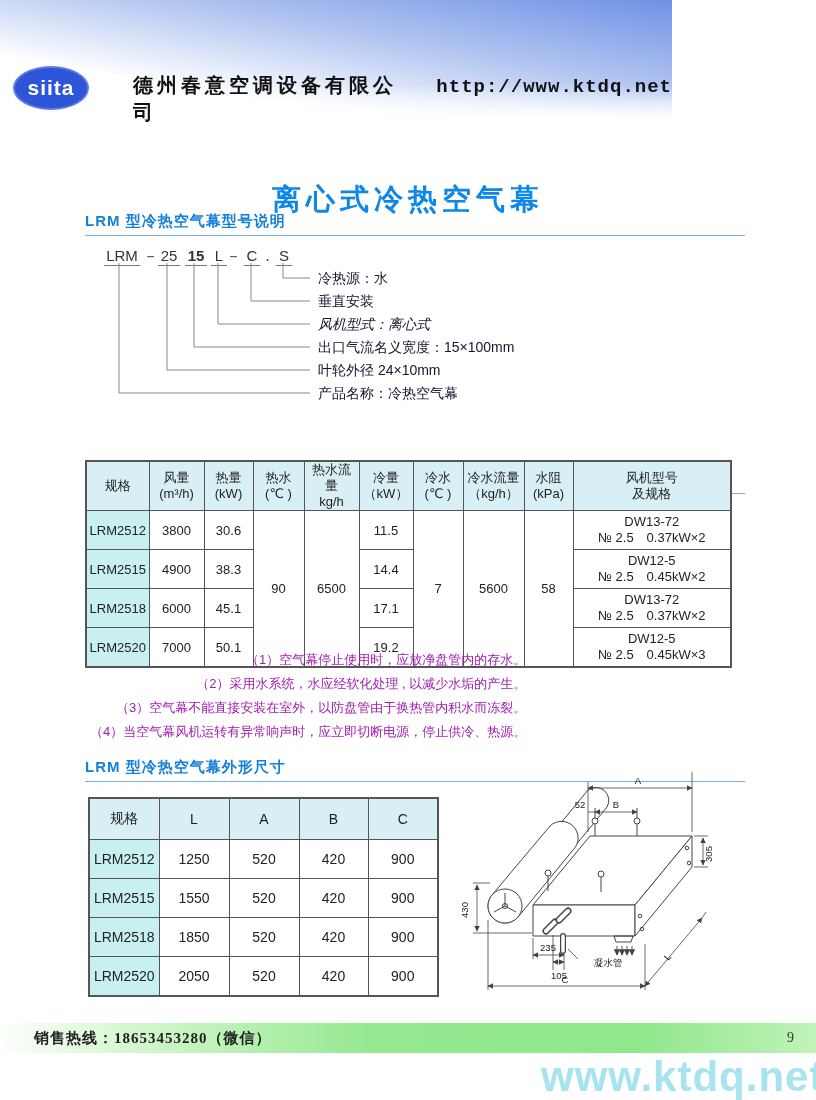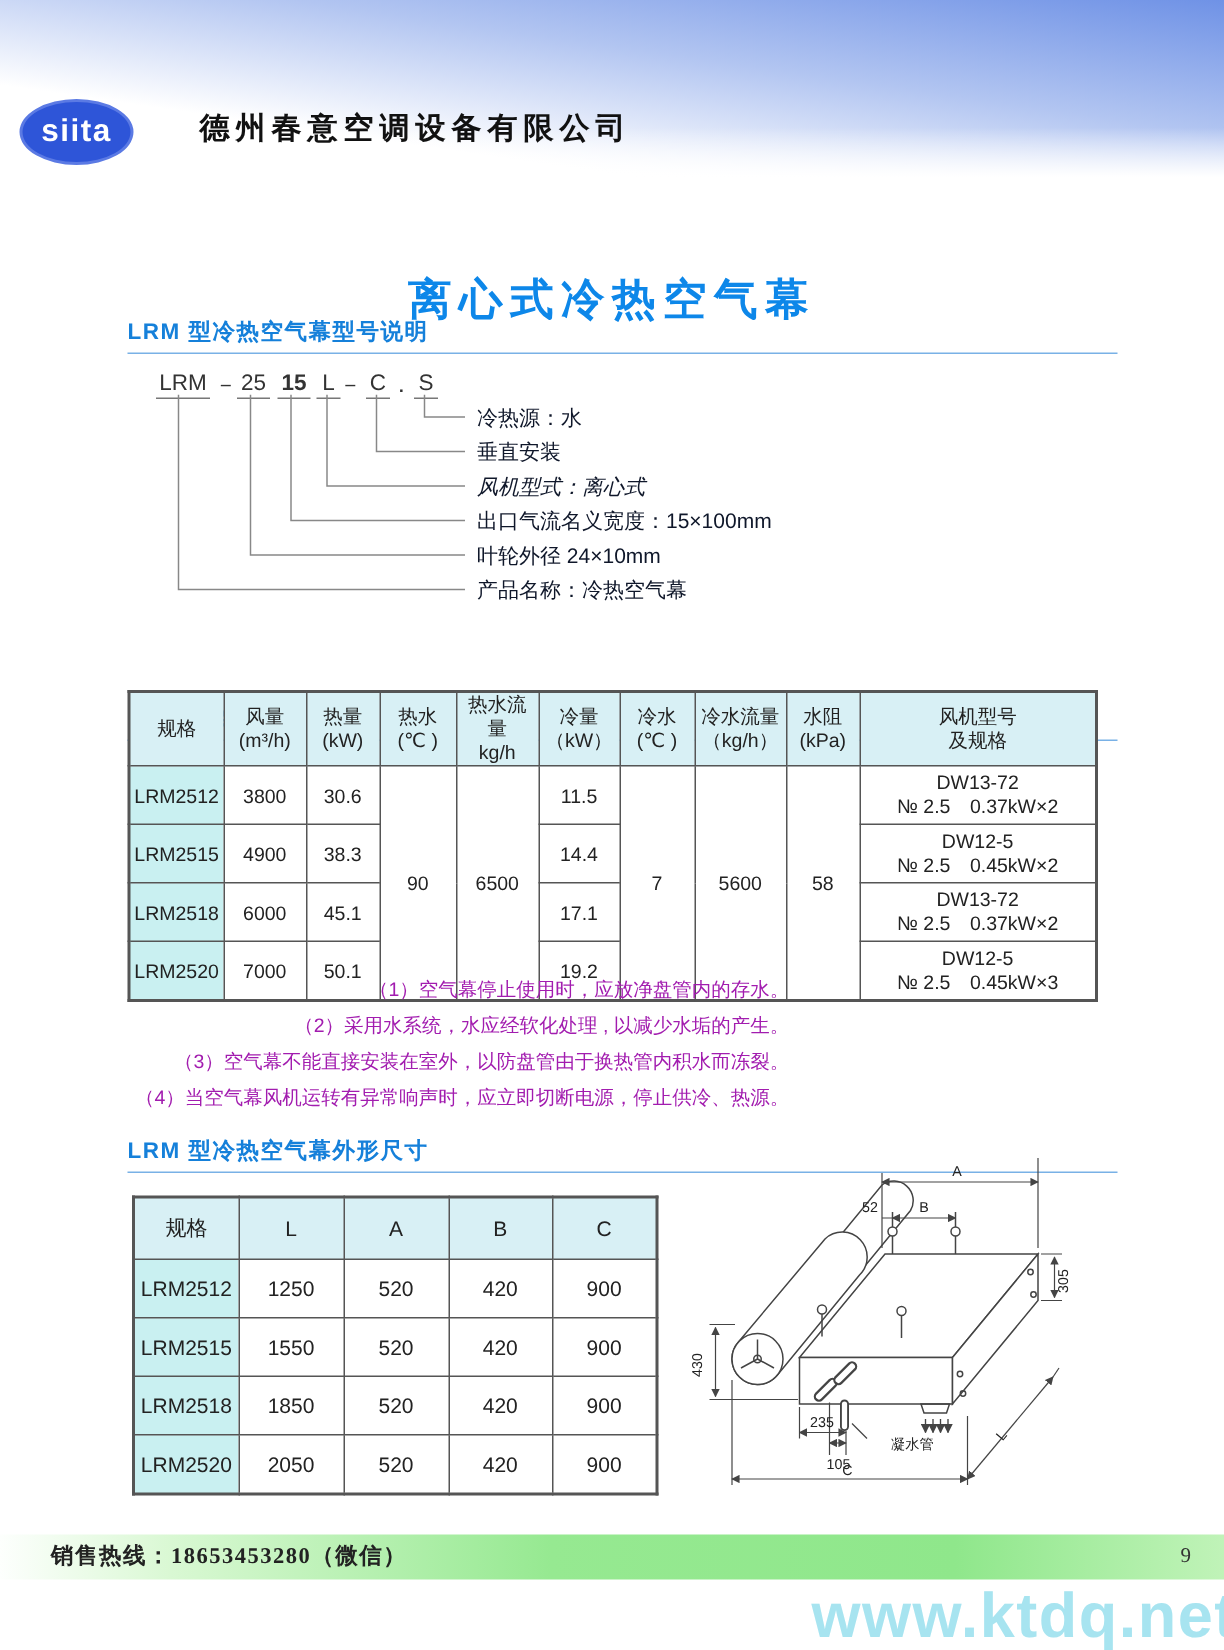--- a/index.html
+++ b/index.html
@@ -1,20 +1,20 @@
 <!DOCTYPE html>
 <html><head>
 <meta charset="utf-8">
 <style>
   html,body{margin:0;padding:0;}
   body{font-family:"Liberation Sans","DejaVu Sans",sans-serif;background:#fff;}
   #page{position:relative;width:816px;height:1100px;background:#fff;overflow:hidden;}
 
   
-  .header-band{position:absolute;left:0;top:0;width:816px;height:118px;
+  .header-band{position:absolute;left:0;top:0;width:672px;height:118px;
     background-image:
       linear-gradient(to bottom, rgba(255,255,255,0) 72%, #ffffff 100%),
       linear-gradient(to right top, #ffffff 26%, #b2c5f1 62%, #6f92e6 100%);}
   .logo{position:absolute;left:13px;top:66px;width:72px;height:40px;background:#2e55d8;
     border:2px solid #5b7ae4;border-radius:50%;display:flex;align-items:center;justify-content:center;
     color:#fff;font-weight:bold;font-size:21px;letter-spacing:1px;}
   .company-line{position:absolute;left:133px;top:72px;display:flex;align-items:baseline;gap:26px;}
   .company-name{font-family:"Liberation Serif","DejaVu Serif",serif;font-weight:bold;font-size:20px;
     letter-spacing:4px;color:#111;}
   .site-url{font-family:"Liberation Mono","DejaVu Sans Mono",monospace;font-weight:bold;font-size:19px;
@@ -80,20 +80,21 @@
 <body>
 
 <div id="page">
 
   <div class="header-band">
     <div class="logo">
       <span>siita</span>
     </div>
     <div class="company-line">
       <span class="company-name">德州春意空调设备有限公司</span>
+      <span class="site-url">http://www.ktdq.net</span>
     </div>
   </div>
 
   <div class="page-title">离心式冷热空气幕</div>
 
   <div class="sec" id="sec-model">LRM 型冷热空气幕型号说明</div>
 
   <span class="mp" style="left:104px;width:34px;">LRM</span>
   <span class="ms" style="left:143px;">－</span>
   <span class="mp" style="left:158px;width:20px;">25</span>

